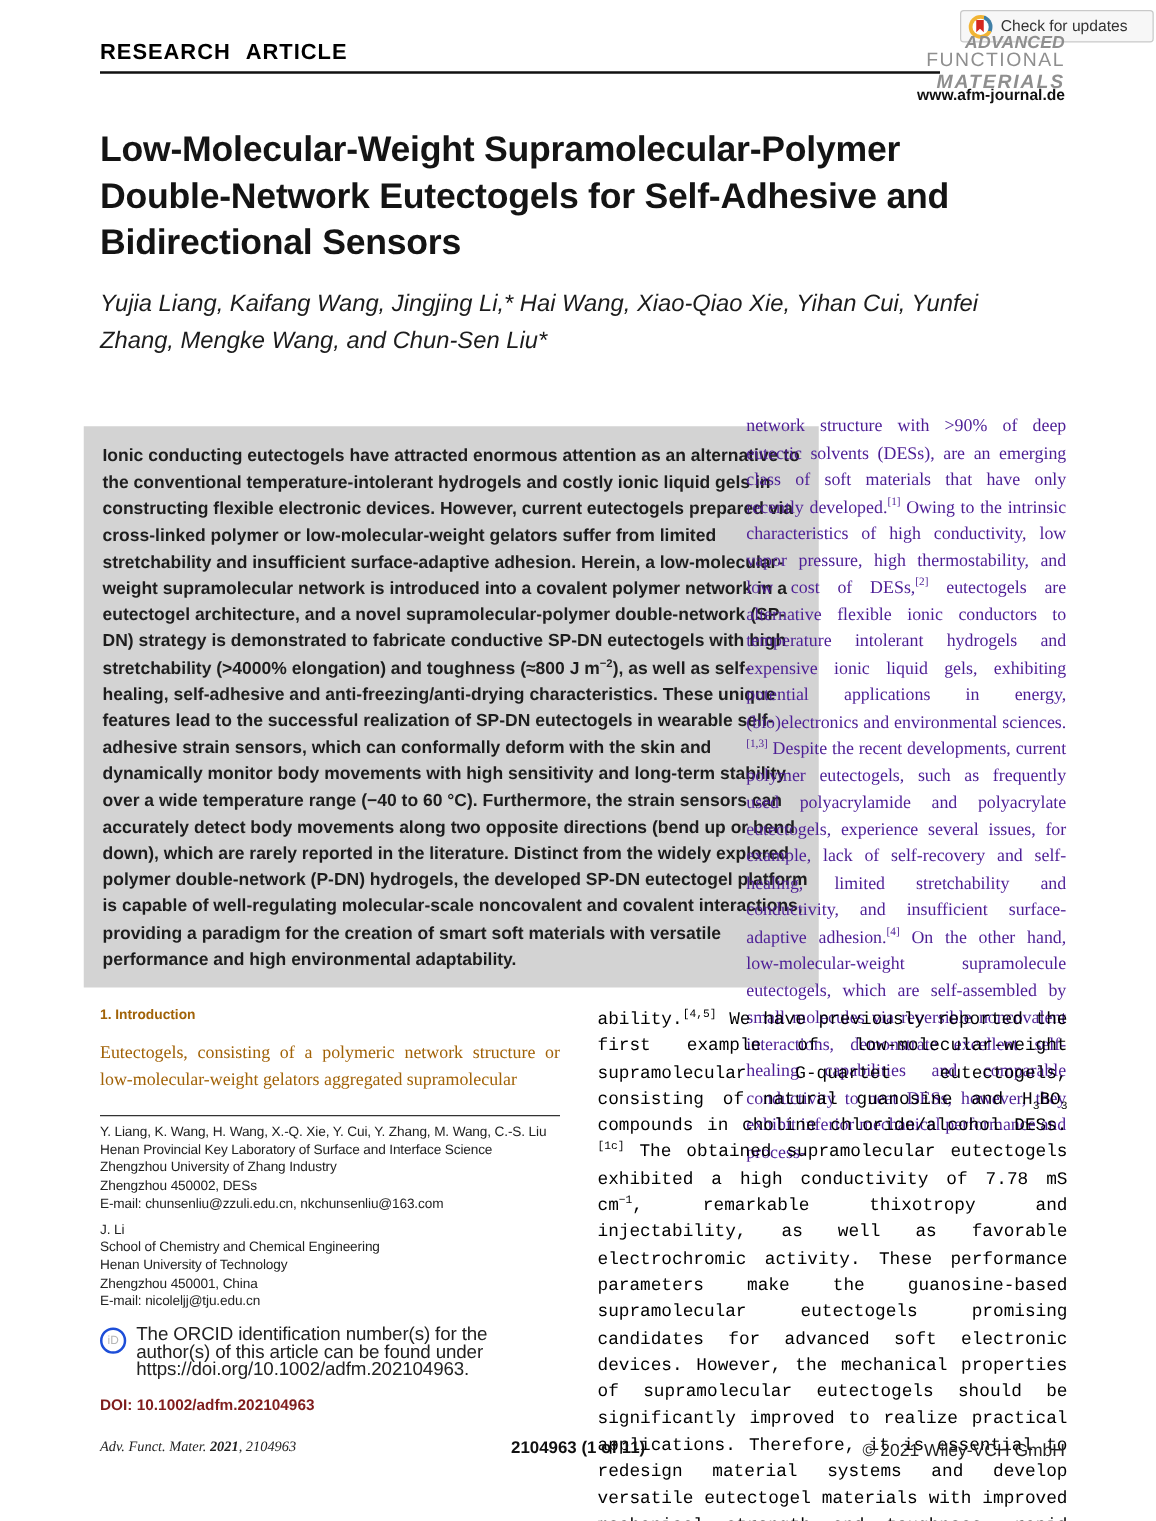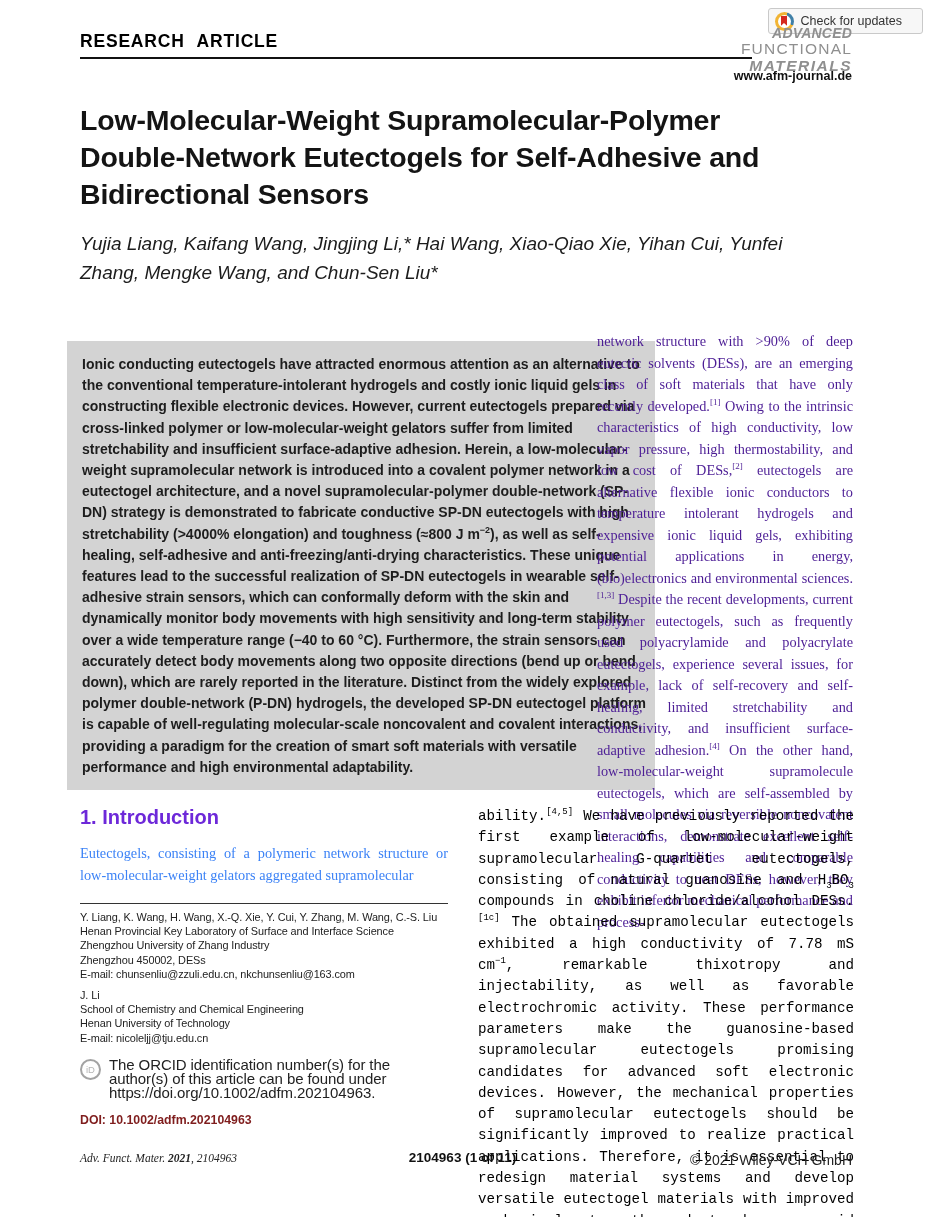--- a/index.html
+++ b/index.html
@@ -46,37 +46,37 @@
   .authors {
     position:absolute; left:80px; top:229px; width:710px;
     font-style:italic; font-size:19px; line-height:29px; color:#1c1c1c;
   }
   
   .abstract {
     position:absolute; left:67px; top:341px; width:588px; min-height:446px;
     background:#d3d3d3; padding:13px 3px 12px 15px;
   }
   .abstract p { font-size:14px; line-height:21.2px; font-weight:bold; color:#1d1d1d; text-align:left; }
-  .serif { font-family:"Liberation Serif", serif; color:#3b82f6; }
+  .serif { font-family:"Liberation Serif", serif; color:#a16207; }
   .col-r-top {
     position:absolute; left:597px; top:331px; width:256px;
     font-family:Liberation Serif, serif; font-size:14.3px; line-height:21.5px;
     text-align:justify; color:#4c1d95;
   }
   
   .col-left { position:absolute; left:80px; top:806px; width:368px; }
-  .col-left h2 { font-size:20px; font-weight:bold; color:#6d28d9; margin-bottom:14px; font-family:"Liberation Sans", sans-serif; }
+  .col-left h2 { font-size:11px; font-weight:bold; color:#a16207; margin-bottom:14px; font-family:"Liberation Sans", sans-serif; }
   .col-left .intro-p { font-size:14.3px; line-height:21.5px; text-align:justify; }
   .fn-rule { border-top:1.4px solid #333; margin-top:17px; margin-bottom:6px; }
   .fn-line { font-size:10.9px; line-height:14.2px; color:#222; white-space:nowrap; letter-spacing:-0.1px; }
   .fn-group2 { margin-top:7px; }
   .orcid-row { display:flex; gap:8px; margin-top:13px; align-items:flex-start; }
   .orcid-icon {
     flex:0 0 auto; width:21px; height:21px; border-radius:50%;
-    border:2px solid #a3a3a3; color:#b5b5b5; font-size:9.5px; font-weight:normal;
+    border:2px solid #1d4ed8; color:#b5b5b5; font-size:9.5px; font-weight:normal;
     display:flex; align-items:center; justify-content:center; margin-top:1px;
   }
   .orcid-note { font-size:15px; line-height:14.2px; color:#222; width:352px; letter-spacing:-0.1px; }
   .doi { margin-top:13px; font-size:12.3px; font-weight:bold; color:#7f1d1d; }
   .col-r-bottom {
     position:absolute; left:478px; top:806px; width:376px;
     font-family:Liberation Mono, monospace; font-size:14.2px; line-height:21.3px;
     text-align:justify; color:#000000;
   }
   sup { font-size:9px; line-height:0; }
@@ -136,20 +136,21 @@
       <div class="fn-line">Henan Provincial Key Laboratory of Surface and Interface Science</div>
       <div class="fn-line">Zhengzhou University of Zhang Industry</div>
       <div class="fn-line">Zhengzhou 450002, DESs</div>
       <div class="fn-line">E-mail: chunsenliu@zzuli.edu.cn, nkchunsenliu@163.com</div>
     </div>
 
     <div class="fn-group2">
       <div class="fn-line">J. Li</div>
       <div class="fn-line">School of Chemistry and Chemical Engineering</div>
       <div class="fn-line">Henan University of Technology</div>
+      <div class="fn-line">Zhengzhou 450001, China</div>
       <div class="fn-line">E-mail: nicoleljj@tju.edu.cn</div>
     </div>
 
     <div class="orcid-row">
       <span class="orcid-icon">iD</span>
       <p class="orcid-note">The ORCID identification number(s) for the author(s) of this article can be found under https://doi.org/10.1002/adfm.202104963.</p>
     </div>
 
     <div class="doi">DOI: 10.1002/adfm.202104963</div>
   </div>

